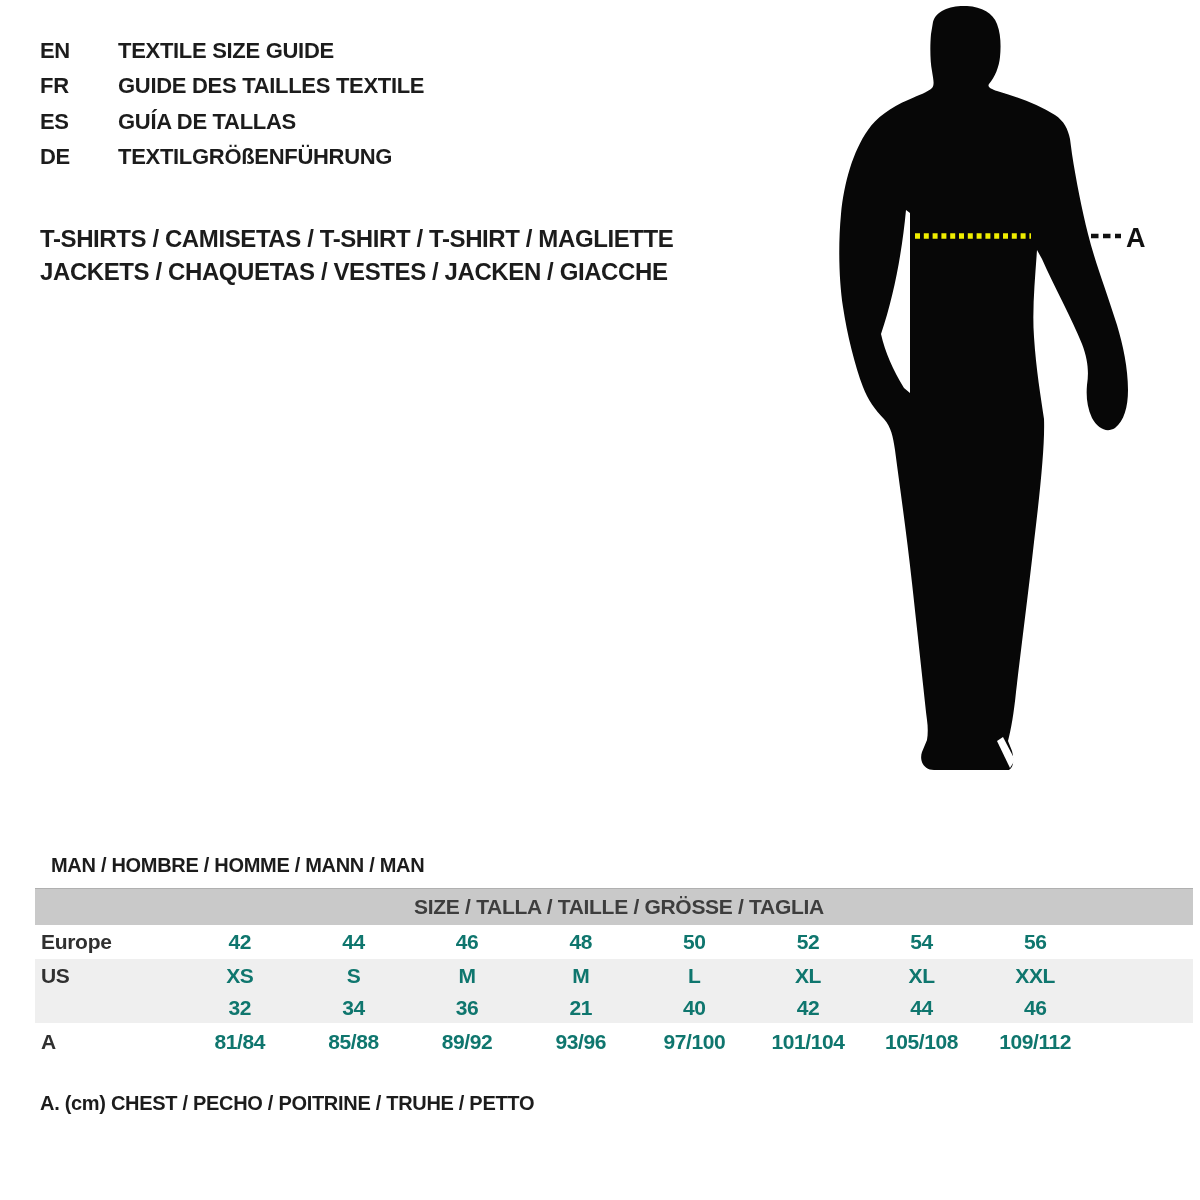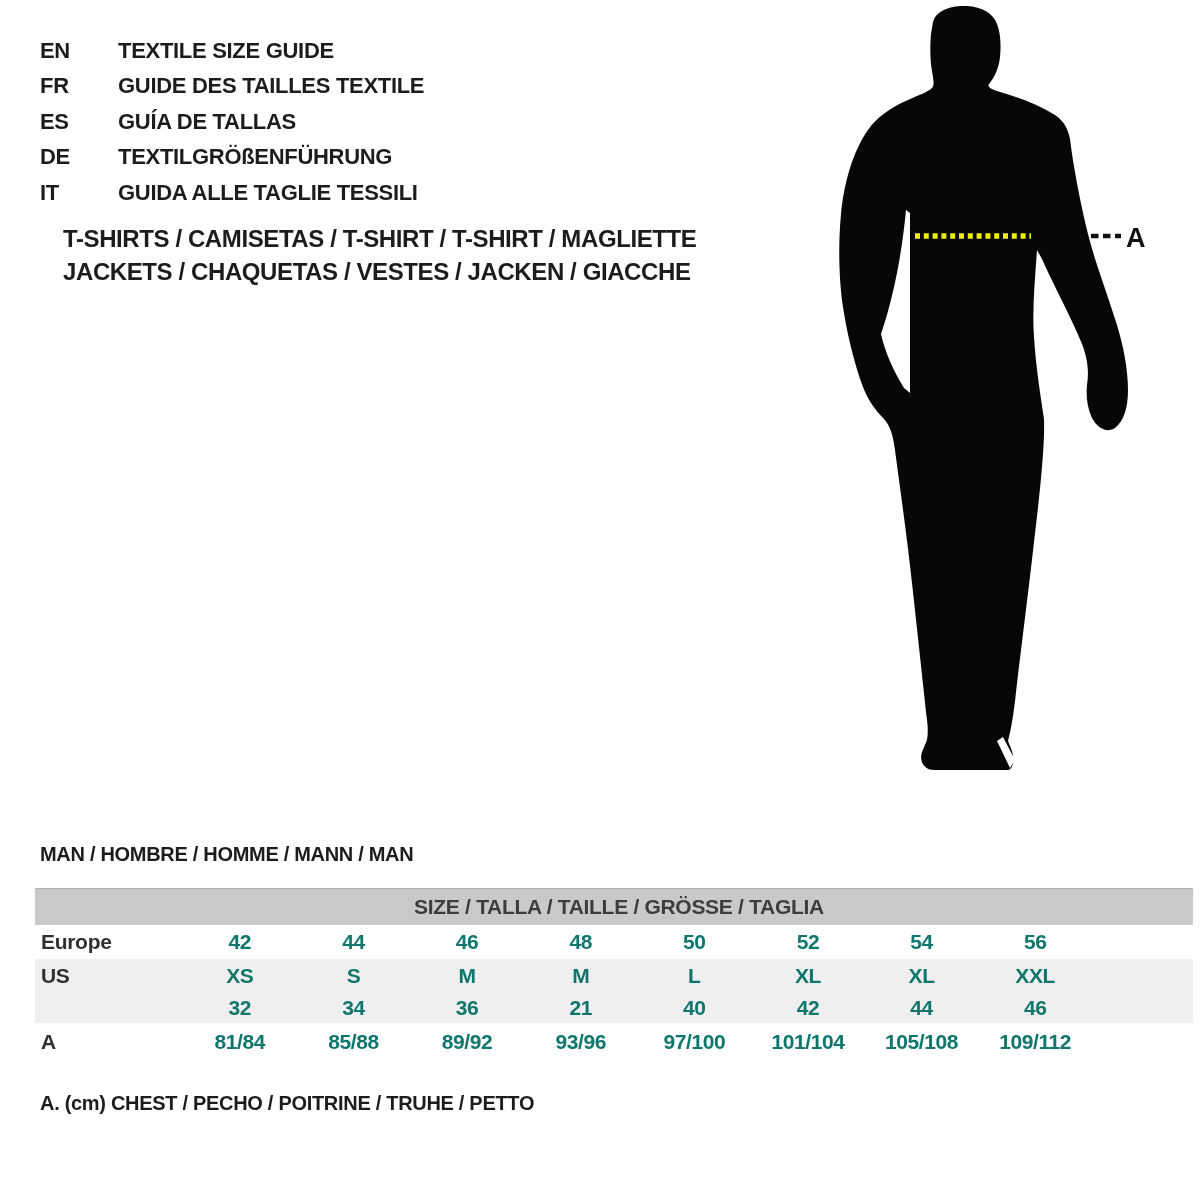--- a/index.html
+++ b/index.html
@@ -6,27 +6,27 @@
   .page{
     position:relative;width:1200px;height:1200px;background:#ffffff;overflow:hidden;
     font-family:"Liberation Sans","DejaVu Sans",sans-serif;color:#1c1c1c;
   }
   
   .lang-block{position:absolute;left:40px;top:33px;}
   .lang-row{display:flex;height:35.5px;align-items:center;}
   .lang-code{width:78px;font-size:22px;font-weight:700;letter-spacing:-0.3px;}
   .lang-label{font-size:22px;font-weight:700;letter-spacing:-0.3px;white-space:nowrap;}
   
-  .categories{position:absolute;left:40px;top:222px;margin-left:23px;}
+  .categories{position:absolute;left:40px;top:222px;}
   .cat-line{font-size:24px;font-weight:700;letter-spacing:-0.4px;line-height:33px;white-space:nowrap;}
   
   .figure-wrap{position:absolute;left:820px;top:0px;width:380px;height:800px;}
   .figure-wrap svg{display:block;}
   
-  .man-heading{position:absolute;left:40px;top:843px;margin:0;font-size:20px;font-weight:700;letter-spacing:-0.3px;white-space:nowrap;}
+  .man-heading{position:absolute;left:40px;top:843px;margin:11px;font-size:20px;font-weight:700;letter-spacing:-0.3px;white-space:nowrap;}
   
   .size-table{position:absolute;left:35px;top:888px;width:1158px;}
   .tbl-header{
     height:37px;background:#c9c9c9;border-top:1px solid #b0b0b0;
     display:flex;align-items:center;padding-left:10px;box-sizing:border-box;justify-content:center;
   }
   .tbl-header span{font-size:21px;font-weight:700;letter-spacing:-0.3px;color:#3d3d3d;}
   .tbl-row{
     display:grid;grid-template-columns:140px repeat(8,1fr) 93px;
     align-items:center;
@@ -56,24 +56,20 @@
       <span class="lang-code">FR</span>
       <span class="lang-label">GUIDE DES TAILLES TEXTILE</span>
     </div>
     <div class="lang-row">
       <span class="lang-code">ES</span>
       <span class="lang-label">GUÍA DE TALLAS</span>
     </div>
     <div class="lang-row">
       <span class="lang-code">DE</span>
       <span class="lang-label">TEXTILGRÖßENFÜHRUNG</span>
-    </div>
-    <div class="lang-row">
-      <span class="lang-code">IT</span>
-      <span class="lang-label">GUIDA ALLE TAGLIE TESSILI</span>
     </div>
   </section>
 
   <section class="categories">
     <div class="cat-line">T-SHIRTS / CAMISETAS / T-SHIRT / T-SHIRT / MAGLIETTE</div>
     <div class="cat-line">JACKETS / CHAQUETAS / VESTES / JACKEN / GIACCHE</div>
   </section>
 
   <div class="figure-wrap">
     <svg width="380" height="800" viewBox="0 0 380 800" xmlns="http://www.w3.org/2000/svg">

